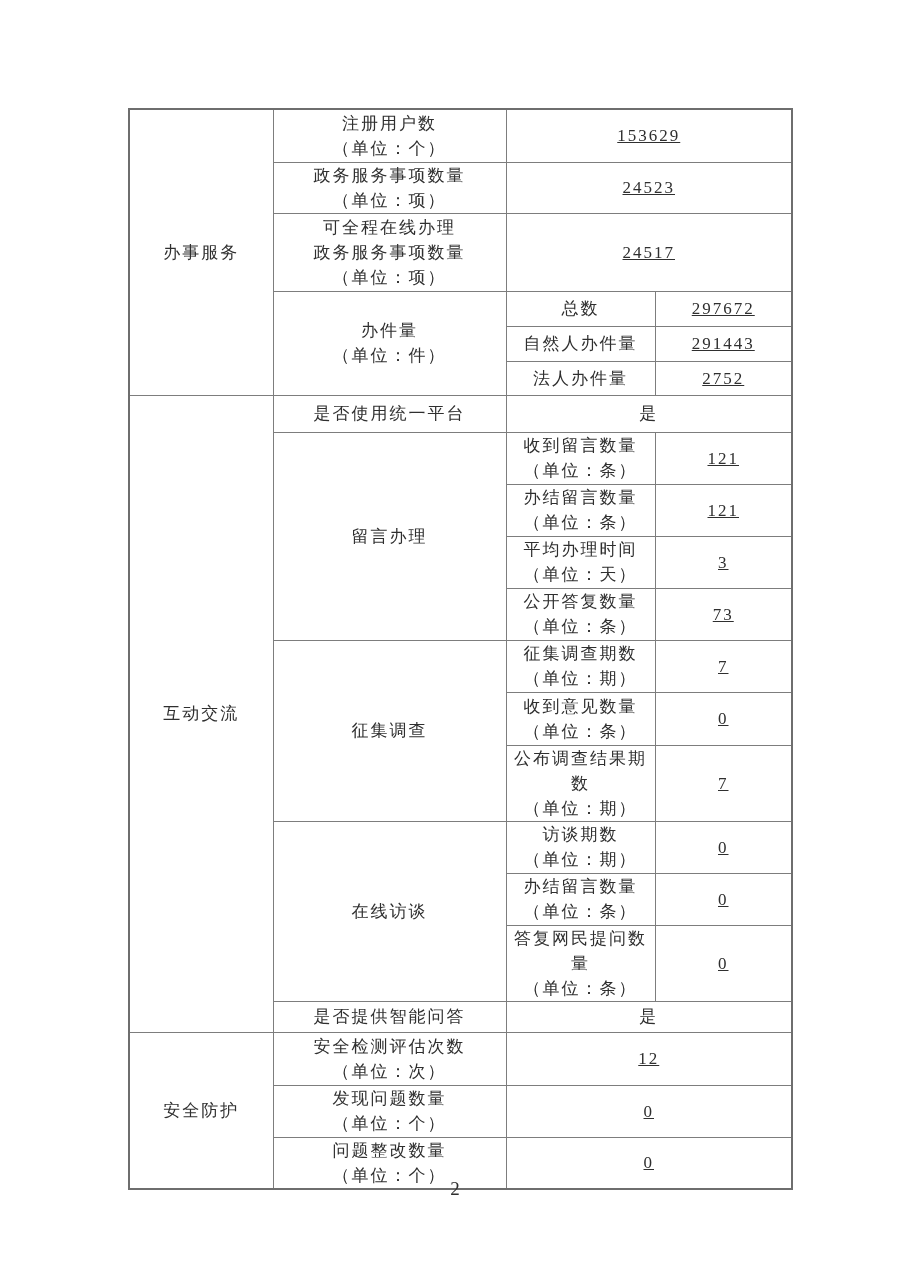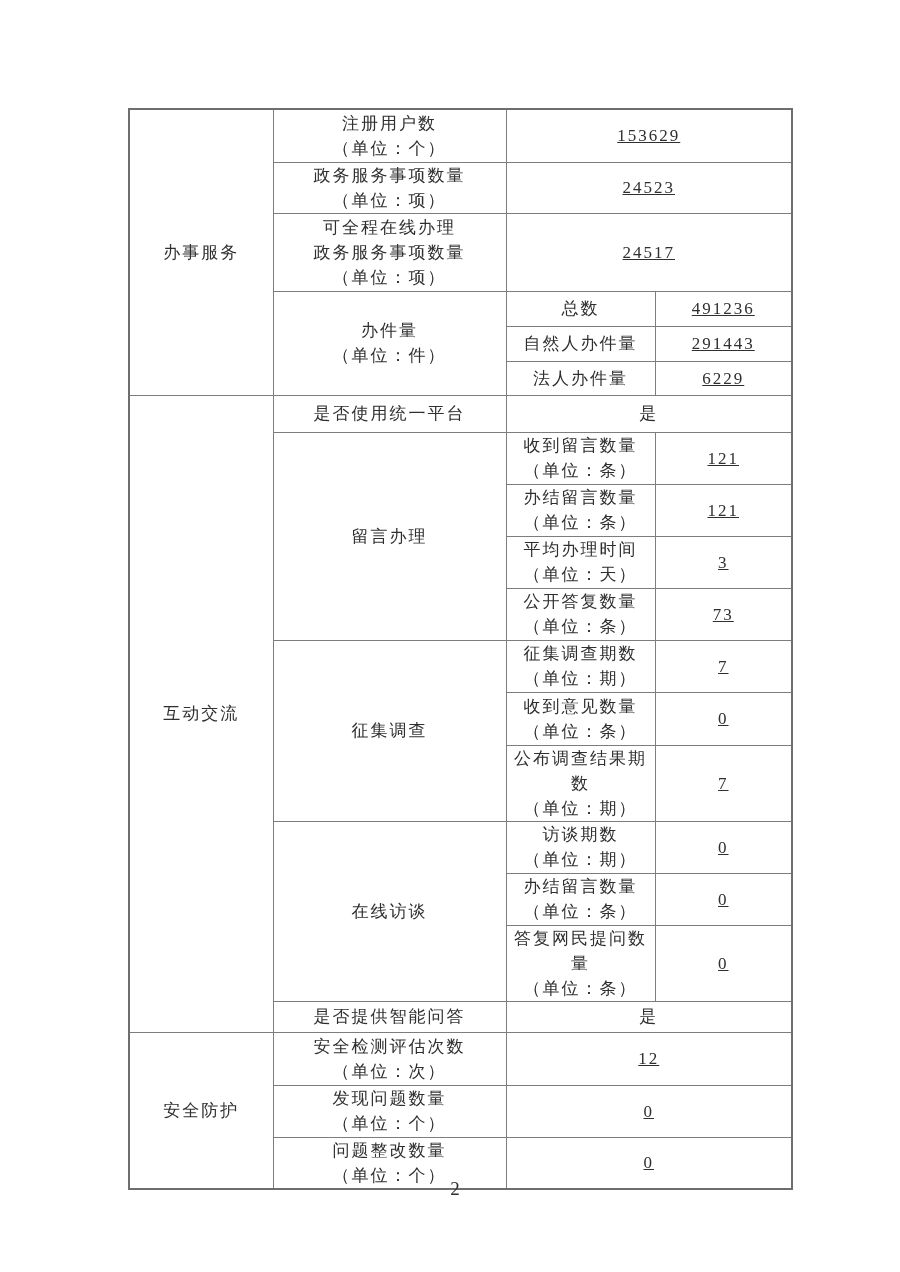--- a/index.html
+++ b/index.html
@@ -97,29 +97,29 @@
         <div>（单位：项）</div>
       </td>
       <td colspan="2" class="num">24517</td>
     </tr>
     <tr class="h35">
       <td rowspan="3">
         <div>办件量</div>
         <div>（单位：件）</div>
       </td>
       <td>总数</td>
-      <td class="num">491236</td>
+      <td class="num">297672</td>
     </tr>
     <tr class="h35">
       <td>自然人办件量</td>
       <td class="num">291443</td>
     </tr>
     <tr class="h34">
       <td>法人办件量</td>
-      <td class="num">6229</td>
+      <td class="num">2752</td>
     </tr>
 
     <tr class="h37">
       <td rowspan="12">互动交流</td>
       <td>是否使用统一平台</td>
       <td colspan="2">是</td>
     </tr>
     <tr class="h52">
       <td rowspan="4">留言办理</td>
       <td>

